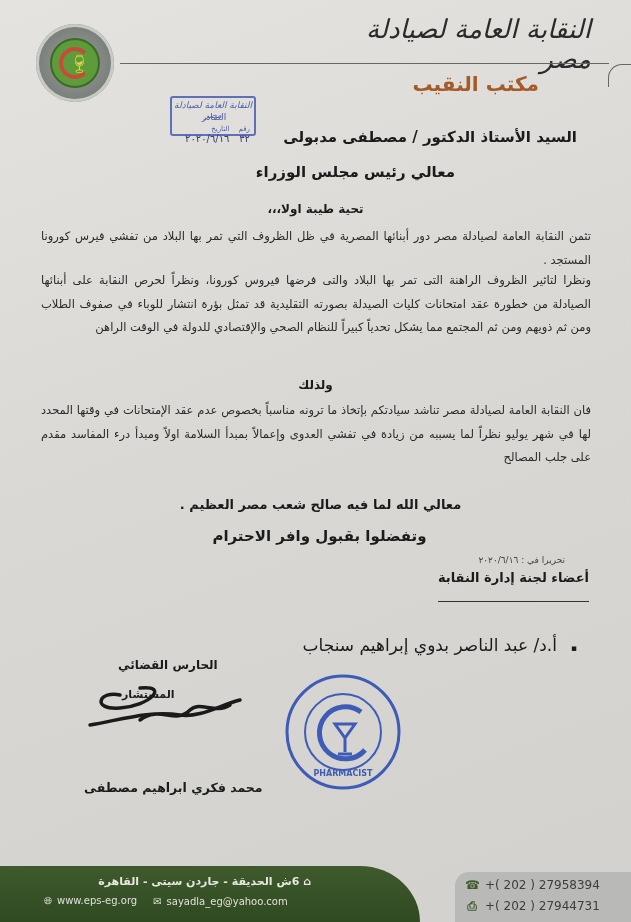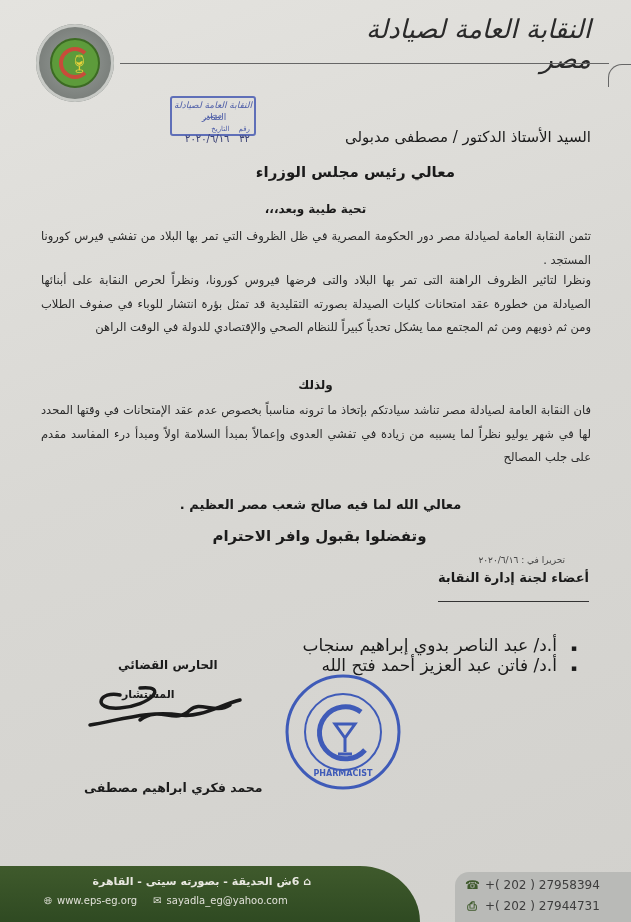--- a/index.html
+++ b/index.html
@@ -12,21 +12,21 @@
   .logo{position:absolute;left:36px;top:24px;width:78px;height:78px;border-radius:50%;background:radial-gradient(circle,#9aa09c 0%,#6b6f6b 100%);box-shadow:0 0 0 3px #c8cac6 inset;}
   .logo-inner{position:absolute;left:14px;top:14px;width:50px;height:50px;border-radius:50%;background:#5d9b3b;border:2px solid #3c6b23;box-sizing:border-box;}
   .logo-cres{position:absolute;left:7px;top:7px;width:32px;height:32px;border-radius:50%;border:4px solid #c84b3a;border-right-color:transparent;box-sizing:border-box;}
   .logo-cup{position:absolute;left:16px;top:13px;font-size:18px;color:#e6d23a;}
   .stamp-box{position:absolute;left:170px;top:96px;width:86px;height:40px;border:2px solid #5f6fb8;border-radius:3px;color:#4e5ea8;box-sizing:border-box;}
   .stamp-title{position:absolute;left:0;right:0;top:2px;text-align:center;font-size:9px;font-style:italic;direction:rtl;}
   .stamp-issued{position:absolute;left:30px;top:14px;font-size:9px;direction:rtl;}
   .stamp-line{position:absolute;left:4px;right:4px;top:24px;font-size:10px;direction:rtl;display:flex;justify-content:space-between;color:#333a70;}
   .stamp-line .lbl{font-size:7px;color:#4e5ea8;}
   .rtl{direction:rtl;text-align:right;}
-  .addr1{position:absolute;right:40px;top:128px;font-size:15px;font-weight:normal;}
+  .addr1{position:absolute;right:54px;top:128px;font-size:15px;font-weight:bold;}
   .addr2{position:absolute;right:176px;top:163px;font-size:15px;font-weight:bold;}
   .greet{position:absolute;left:0;right:0;top:202px;text-align:center;font-size:12px;font-weight:bold;direction:rtl;}
   .body{position:absolute;right:40px;width:550px;font-size:11.5px;line-height:23.5px;direction:rtl;text-align:justify;color:#2a2a2a;}
   .p1{top:225px;}
   .p2{top:269px;}
   .therefore{position:absolute;left:0;right:0;top:378px;text-align:center;font-size:12px;font-weight:bold;direction:rtl;}
   .p3{top:399px;margin-left:8px;}
   .closing1{position:absolute;left:0;right:0;top:497px;text-align:center;font-size:13px;font-weight:bold;direction:rtl;padding-left:10px;}
   .closing2{position:absolute;left:0;right:0;top:527px;text-align:center;font-size:15px;font-weight:bold;direction:rtl;padding-left:8px;}
   .date{position:absolute;right:66px;top:555px;font-size:9px;color:#444;direction:rtl;}
@@ -35,66 +35,66 @@
   .members li{height:20px;line-height:20px;}
   .members li::before{content:"\25AA";margin-left:14px;font-size:9px;}
   .sig-title{position:absolute;left:118px;top:658px;font-size:12px;font-weight:bold;direction:rtl;}
   .sig-counsel{position:absolute;left:122px;top:688px;font-size:11px;font-weight:bold;direction:rtl;}
   .sig-scribble{position:absolute;left:80px;top:680px;width:170px;height:60px;}
   .sig-name{position:absolute;left:84px;top:732px;font-size:12.5px;font-weight:bold;direction:rtl;margin-top:48px;}
   .seal{position:absolute;left:283px;top:672px;width:120px;height:120px;}
   .footer-green{position:absolute;left:0;top:866px;width:420px;height:56px;background:linear-gradient(180deg,#3f5a2c,#2f4a22);border-top-right-radius:60px 56px;}
   .footer-right{position:absolute;left:455px;top:872px;width:176px;height:50px;background:#b9bab7;border-top-left-radius:14px;}
   .f-addr{position:absolute;right:320px;top:875px;color:#e8e8e0;font-size:11px;font-weight:bold;direction:rtl;width:300px;text-align:right;}
-  .f-web{position:absolute;left:44px;top:895px;color:#e0e0d8;font-size:10px;display:flex;gap:16px;align-items:flex-start;}
+  .f-web{position:absolute;left:44px;top:895px;color:#e0e0d8;font-size:10px;display:flex;gap:16px;align-items:flex-end;}
   .f-web span.ic{display:inline-block;margin-right:5px;}
   .f-phone{position:absolute;left:465px;font-size:12px;color:#3d3d3d;display:flex;align-items:center;gap:6px;}
   .f-phone .ic{color:#3f5a2c;font-weight:bold;width:14px;text-align:center;}
 </style>
 </head>
 <body>
 
 <div class="page">
 
   <div class="header-title">النقابة العامة لصيادلة مصر</div>
   <div class="header-rule"></div>
   <div class="header-curve"></div>
+  <div class="office">مكتب النقيب</div>
 
   <div class="logo">
     <div class="logo-inner">
       <div class="logo-cres"></div>
       <div class="logo-cup">🍷︎</div>
     </div>
   </div>
 
   <div class="stamp-box">
     <div class="stamp-title">النقابة العامة لصيادلة مصر</div>
     <div class="stamp-issued">الصادر</div>
     <div class="stamp-line">
       <span><span class="lbl">رقم</span> <span>٣٢</span></span>
       <span><span class="lbl">التاريخ</span> <span>٢٠٢٠/٦/١٦</span></span>
     </div>
   </div>
 
   <div class="addr1 rtl">السيد الأستاذ الدكتور / مصطفى مدبولى</div>
   <div class="addr2 rtl">معالي رئيس مجلس الوزراء</div>
 
-  <div class="greet">تحية طيبة وبعد،،،</div>
-  <div class="body p1">تثمن النقابة العامة لصيادلة مصر دور الحكومة المصرية في ظل الظروف التي تمر بها البلاد من تفشي فيرس كورونا المستجد .</div>
+  <div class="greet">تحية طيبة اولا،،،</div>
+  <div class="body p1">تثمن النقابة العامة لصيادلة مصر دور أبنائها المصرية في ظل الظروف التي تمر بها البلاد من تفشي فيرس كورونا المستجد .</div>
   <div class="body p2">ونظرا لتاثير الظروف الراهنة التى تمر بها البلاد والتى فرضها فيروس كورونا، ونظراً لحرص النقابة على أبنائها الصيادلة من خطورة عقد امتحانات كليات الصيدلة بصورته التقليدية قد تمثل بؤرة انتشار للوباء في صفوف الطلاب ومن ثم ذويهم ومن ثم المجتمع مما يشكل تحدياً كبيراً للنظام الصحي والإقتصادي للدولة في الوقت الراهن</div>
   <div class="therefore">ولذلك</div>
   <div class="body p3">فان النقابة العامة لصيادلة مصر تناشد سيادتكم بإتخاذ ما ترونه مناسباً بخصوص عدم عقد الإمتحانات في وقتها المحدد لها في شهر يوليو نظراً لما يسببه من زيادة في تفشي العدوى وإعمالاً بمبدأ السلامة اولاً ومبدأ درء المفاسد مقدم على جلب المصالح</div>
   <div class="closing1">معالي الله لما فيه صالح شعب مصر العظيم .</div>
   <div class="closing2">وتفضلوا بقبول وافر الاحترام</div>
 
   <div class="date">تحريرا في : ٢٠٢٠/٦/١٦</div>
   <div class="committee-title">أعضاء لجنة إدارة النقابة</div>
   <ul class="members">
     <li>أ.د/ عبد الناصر بدوي إبراهيم سنجاب</li>
-    <li>أ.د/ فاتن عبد العزيز أحمد فتح الله</li>
   </ul>
 
   <div class="sig-title">الحارس القضائي</div>
   <svg class="sig-scribble" viewBox="0 0 170 60">
     <path d="M40 15 C20 10 10 30 40 28 C70 26 90 5 60 8 M10 45 C40 40 70 30 100 35 C120 38 140 25 160 20 M60 40 C80 25 95 45 110 30 C120 20 135 35 150 25" stroke="#1a1a1a" stroke-width="3.5" fill="none" stroke-linecap="round"></path>
   </svg>
   <div class="sig-counsel">المستشار</div>
   <div class="sig-name">محمد فكري ابراهيم مصطفى</div>
 
   <svg class="seal" viewBox="0 0 120 120">
@@ -102,21 +102,21 @@
     <circle cx="60" cy="60" r="38" fill="none" stroke="#3f5bb8" stroke-width="2"></circle>
     <path d="M78 40 A26 26 0 1 0 82 78" fill="none" stroke="#3f5bb8" stroke-width="5"></path>
     <path d="M52 52 L72 52 L62 66 Z M62 66 L62 80 M55 82 L69 82" fill="none" stroke="#3f5bb8" stroke-width="3"></path>
     <text x="60" y="104" font-size="8" fill="#3f5bb8" text-anchor="middle" font-weight="bold" font-family="DejaVu Sans, sans-serif">PHARMACIST</text>
   </svg>
 
   <div class="footer-green"></div>
   <div class="footer-right"></div>
   <div class="f-addr">
     <span>⌂</span>
-    <span>6ش الحديقة - بصورته سيتى - القاهرة</span>
+    <span>6ش الحديقة - جاردن سيتى - القاهرة</span>
   </div>
   <div class="f-web">
     <span><span class="ic">🌐︎</span><span>www.eps-eg.org</span></span>
     <span><span class="ic">✉</span><span>sayadla_eg@yahoo.com</span></span>
   </div>
   <div class="f-phone" style="top:878px">
     <span class="ic">☎</span>
     <span>+( 202 ) 27958394</span>
   </div>
   <div class="f-phone" style="top:899px">

